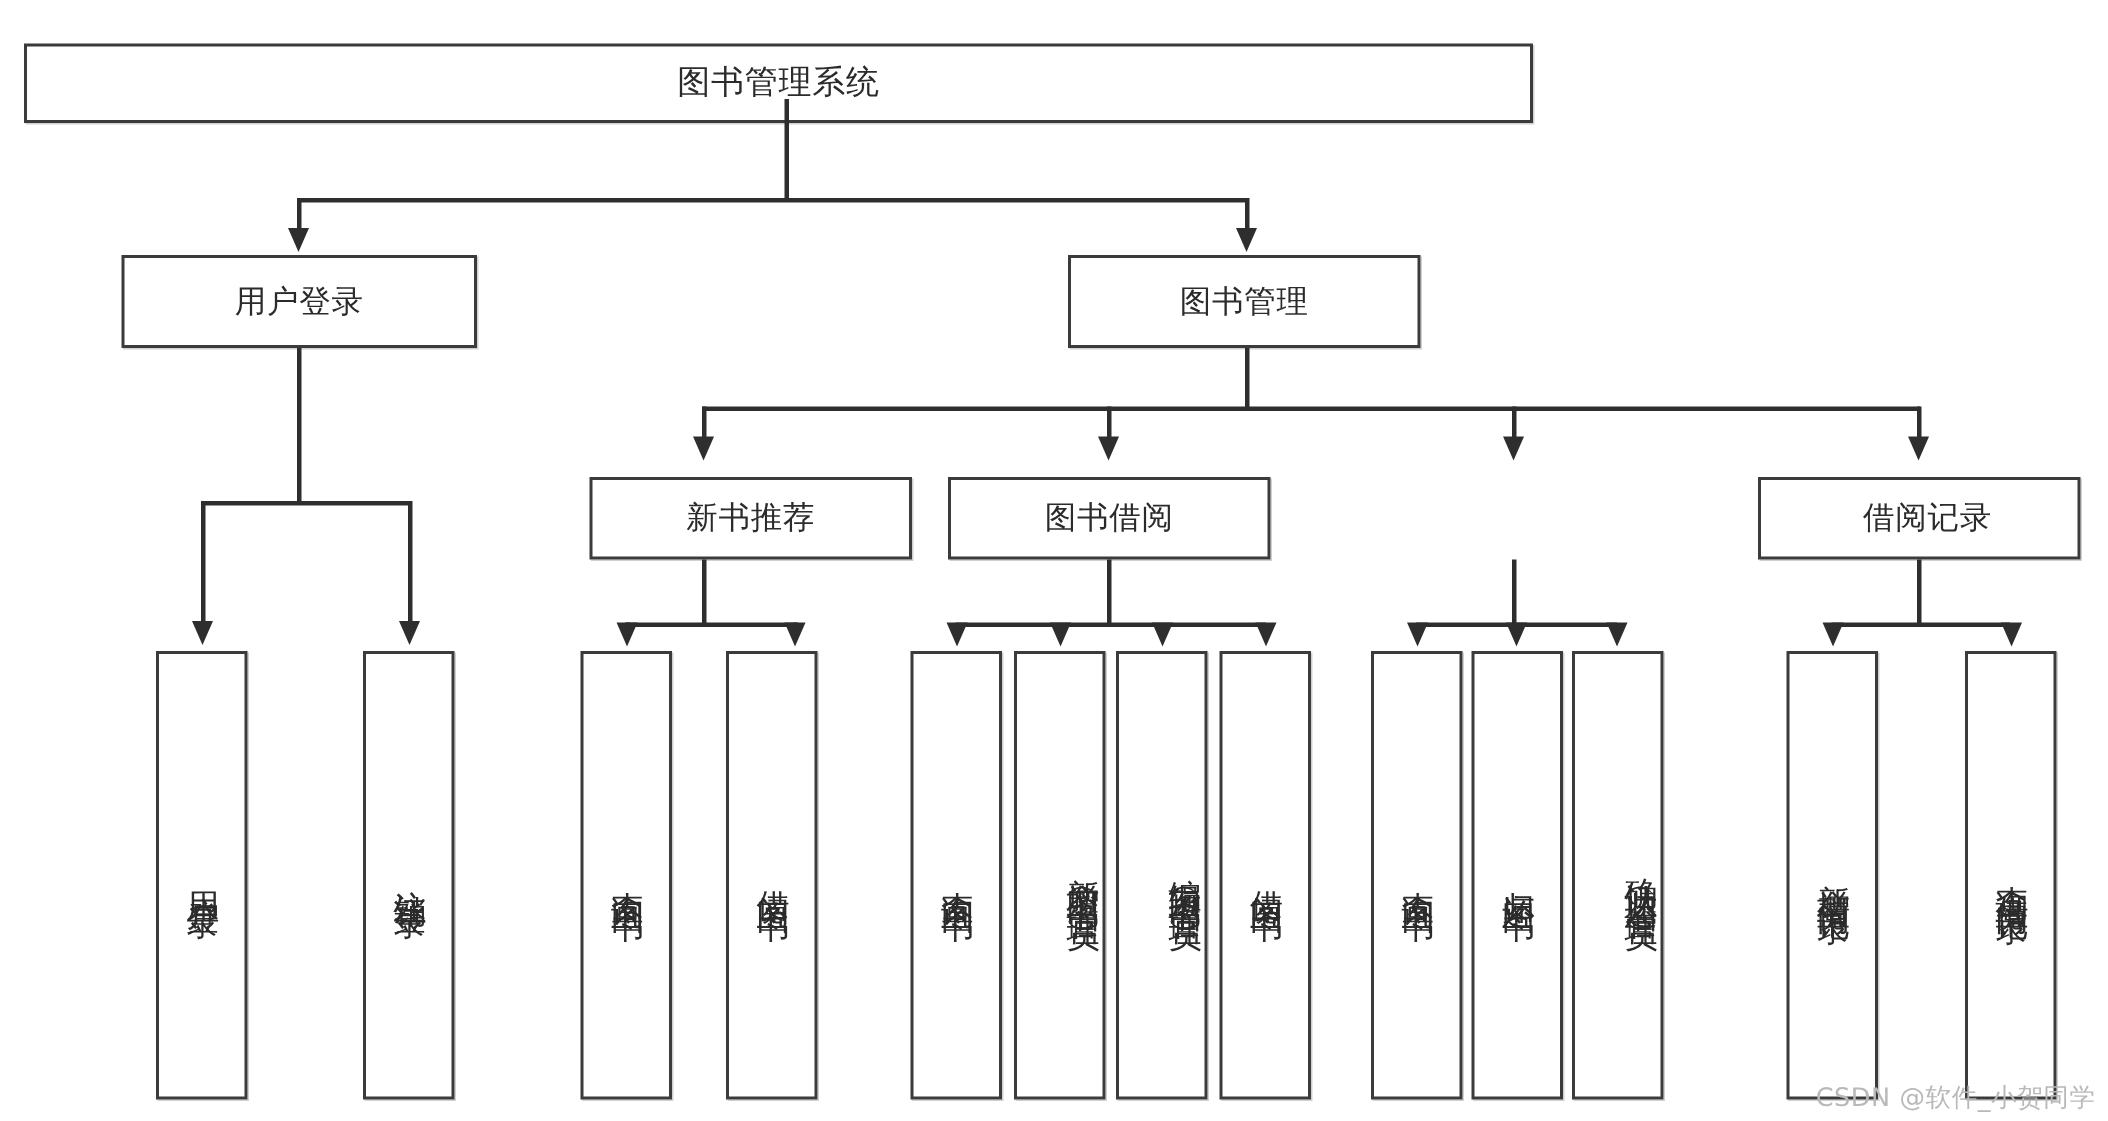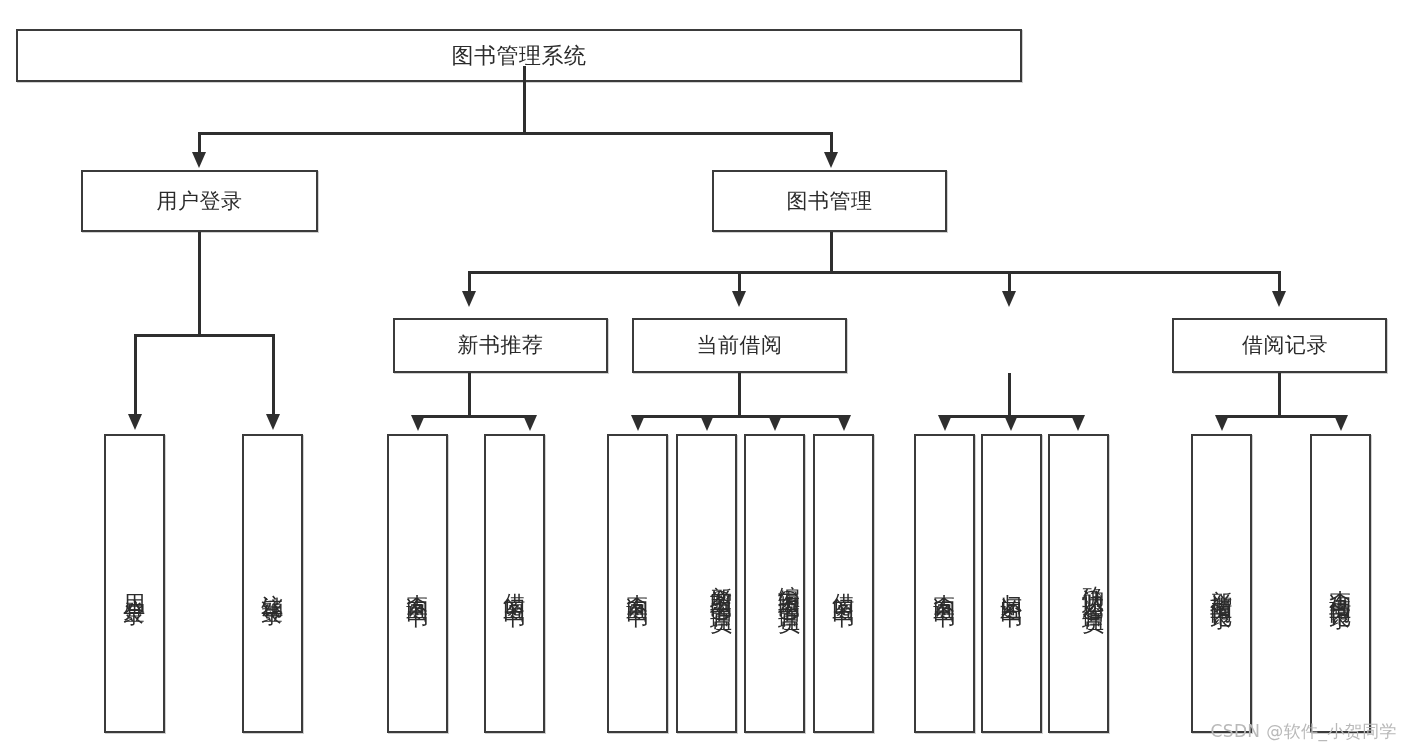--- a/index.html
+++ b/index.html
@@ -106,21 +106,21 @@
   <div class="arrow" style="left:462px; top:291px;"></div>
   <div class="ln v" style="left:738px; top:271px; height:22px;"></div>
   <div class="arrow" style="left:732px; top:291px;"></div>
   <div class="ln v" style="left:1008px; top:271px; height:22px;"></div>
   <div class="arrow" style="left:1002px; top:291px;"></div>
   <div class="ln v" style="left:1278px; top:271px; height:22px;"></div>
   <div class="arrow" style="left:1272px; top:291px;"></div>
 
   <div class="node horiz" style="left:362px; top:318px; width:215px; height:55px;margin-left:31px;">新书推荐</div>
 
-  <div class="node horiz" style="left:632px; top:318px; width:215px; height:55px;">当前借阅</div>
+  <div class="node horiz" style="left:632px; top:318px; width:215px; height:55px;">图书借阅</div>
 
 
   <div class="node horiz" style="left:1172px; top:318px; width:215px; height:55px;padding-left:11px;">借阅记录</div>
 
   <div class="ln v" style="left:468px; top:373px; height:44px;"></div>
   <div class="ln h" style="left:417px; top:415px; width:114px;"></div>
   <div class="ln v" style="left:417px; top:415px; height:4px;"></div>
   <div class="arrow" style="left:411px; top:415px;"></div>
   <div class="ln v" style="left:529px; top:415px; height:4px;"></div>
   <div class="arrow" style="left:523px; top:415px;"></div>

